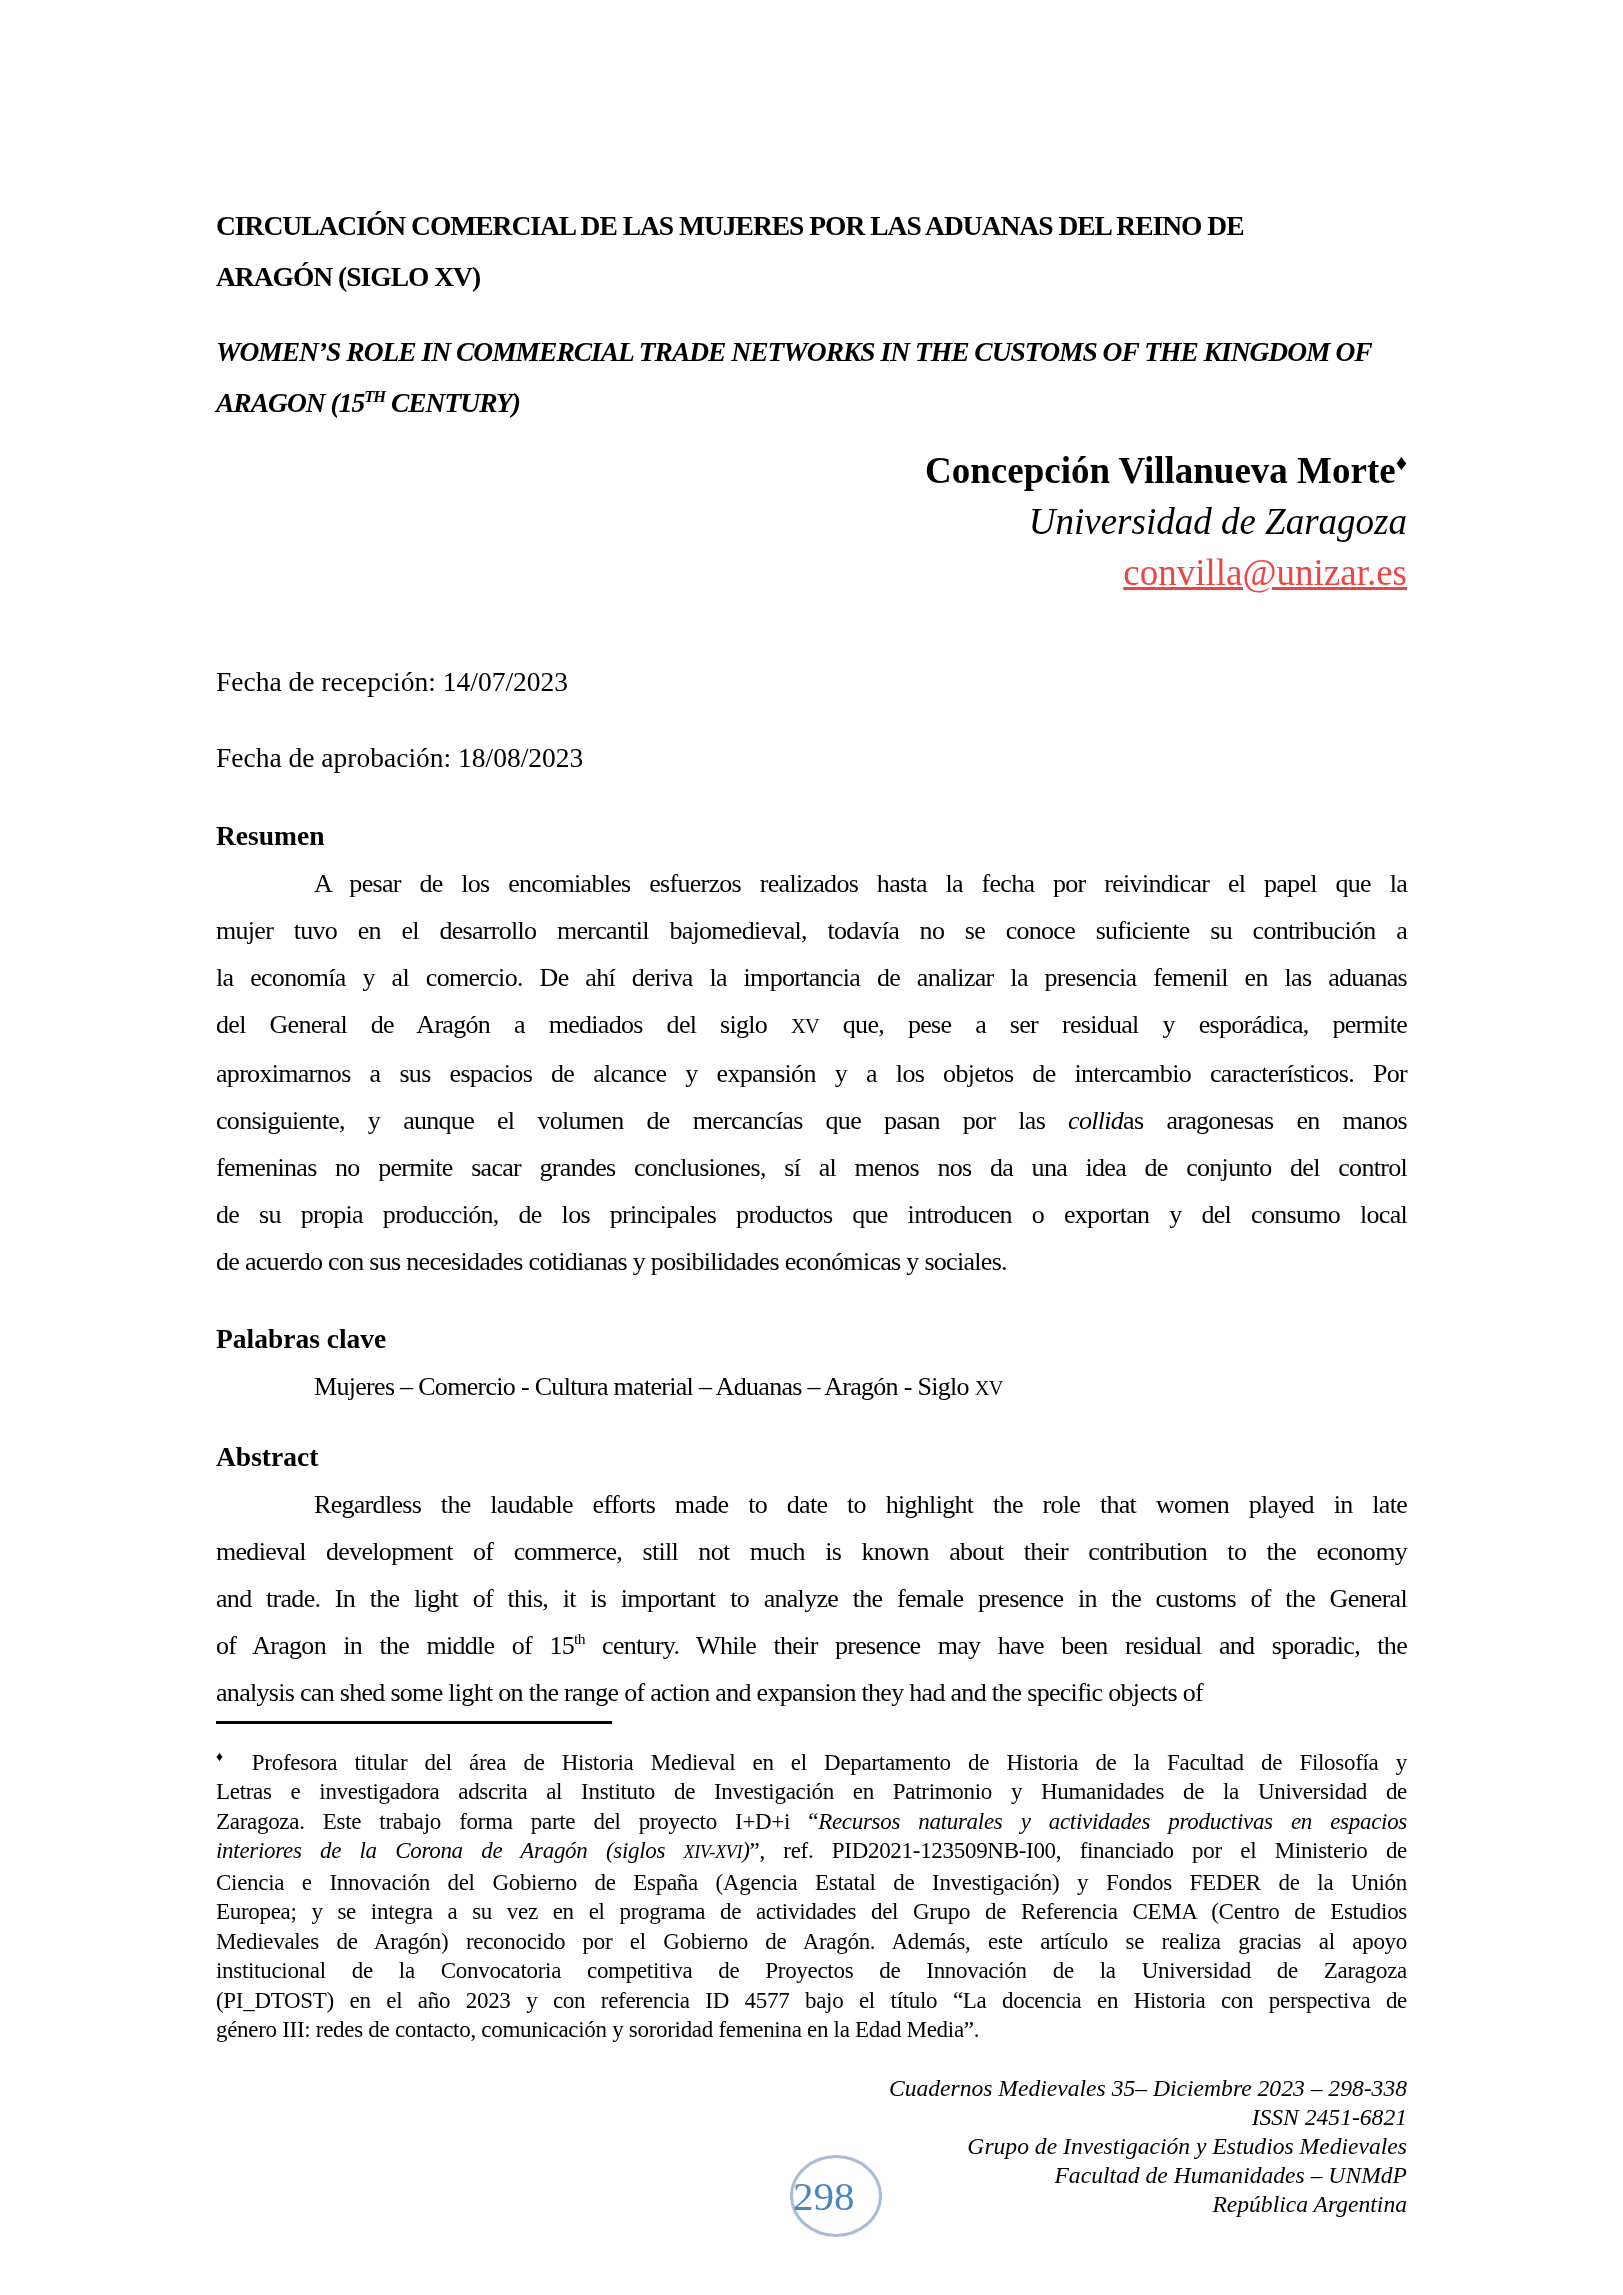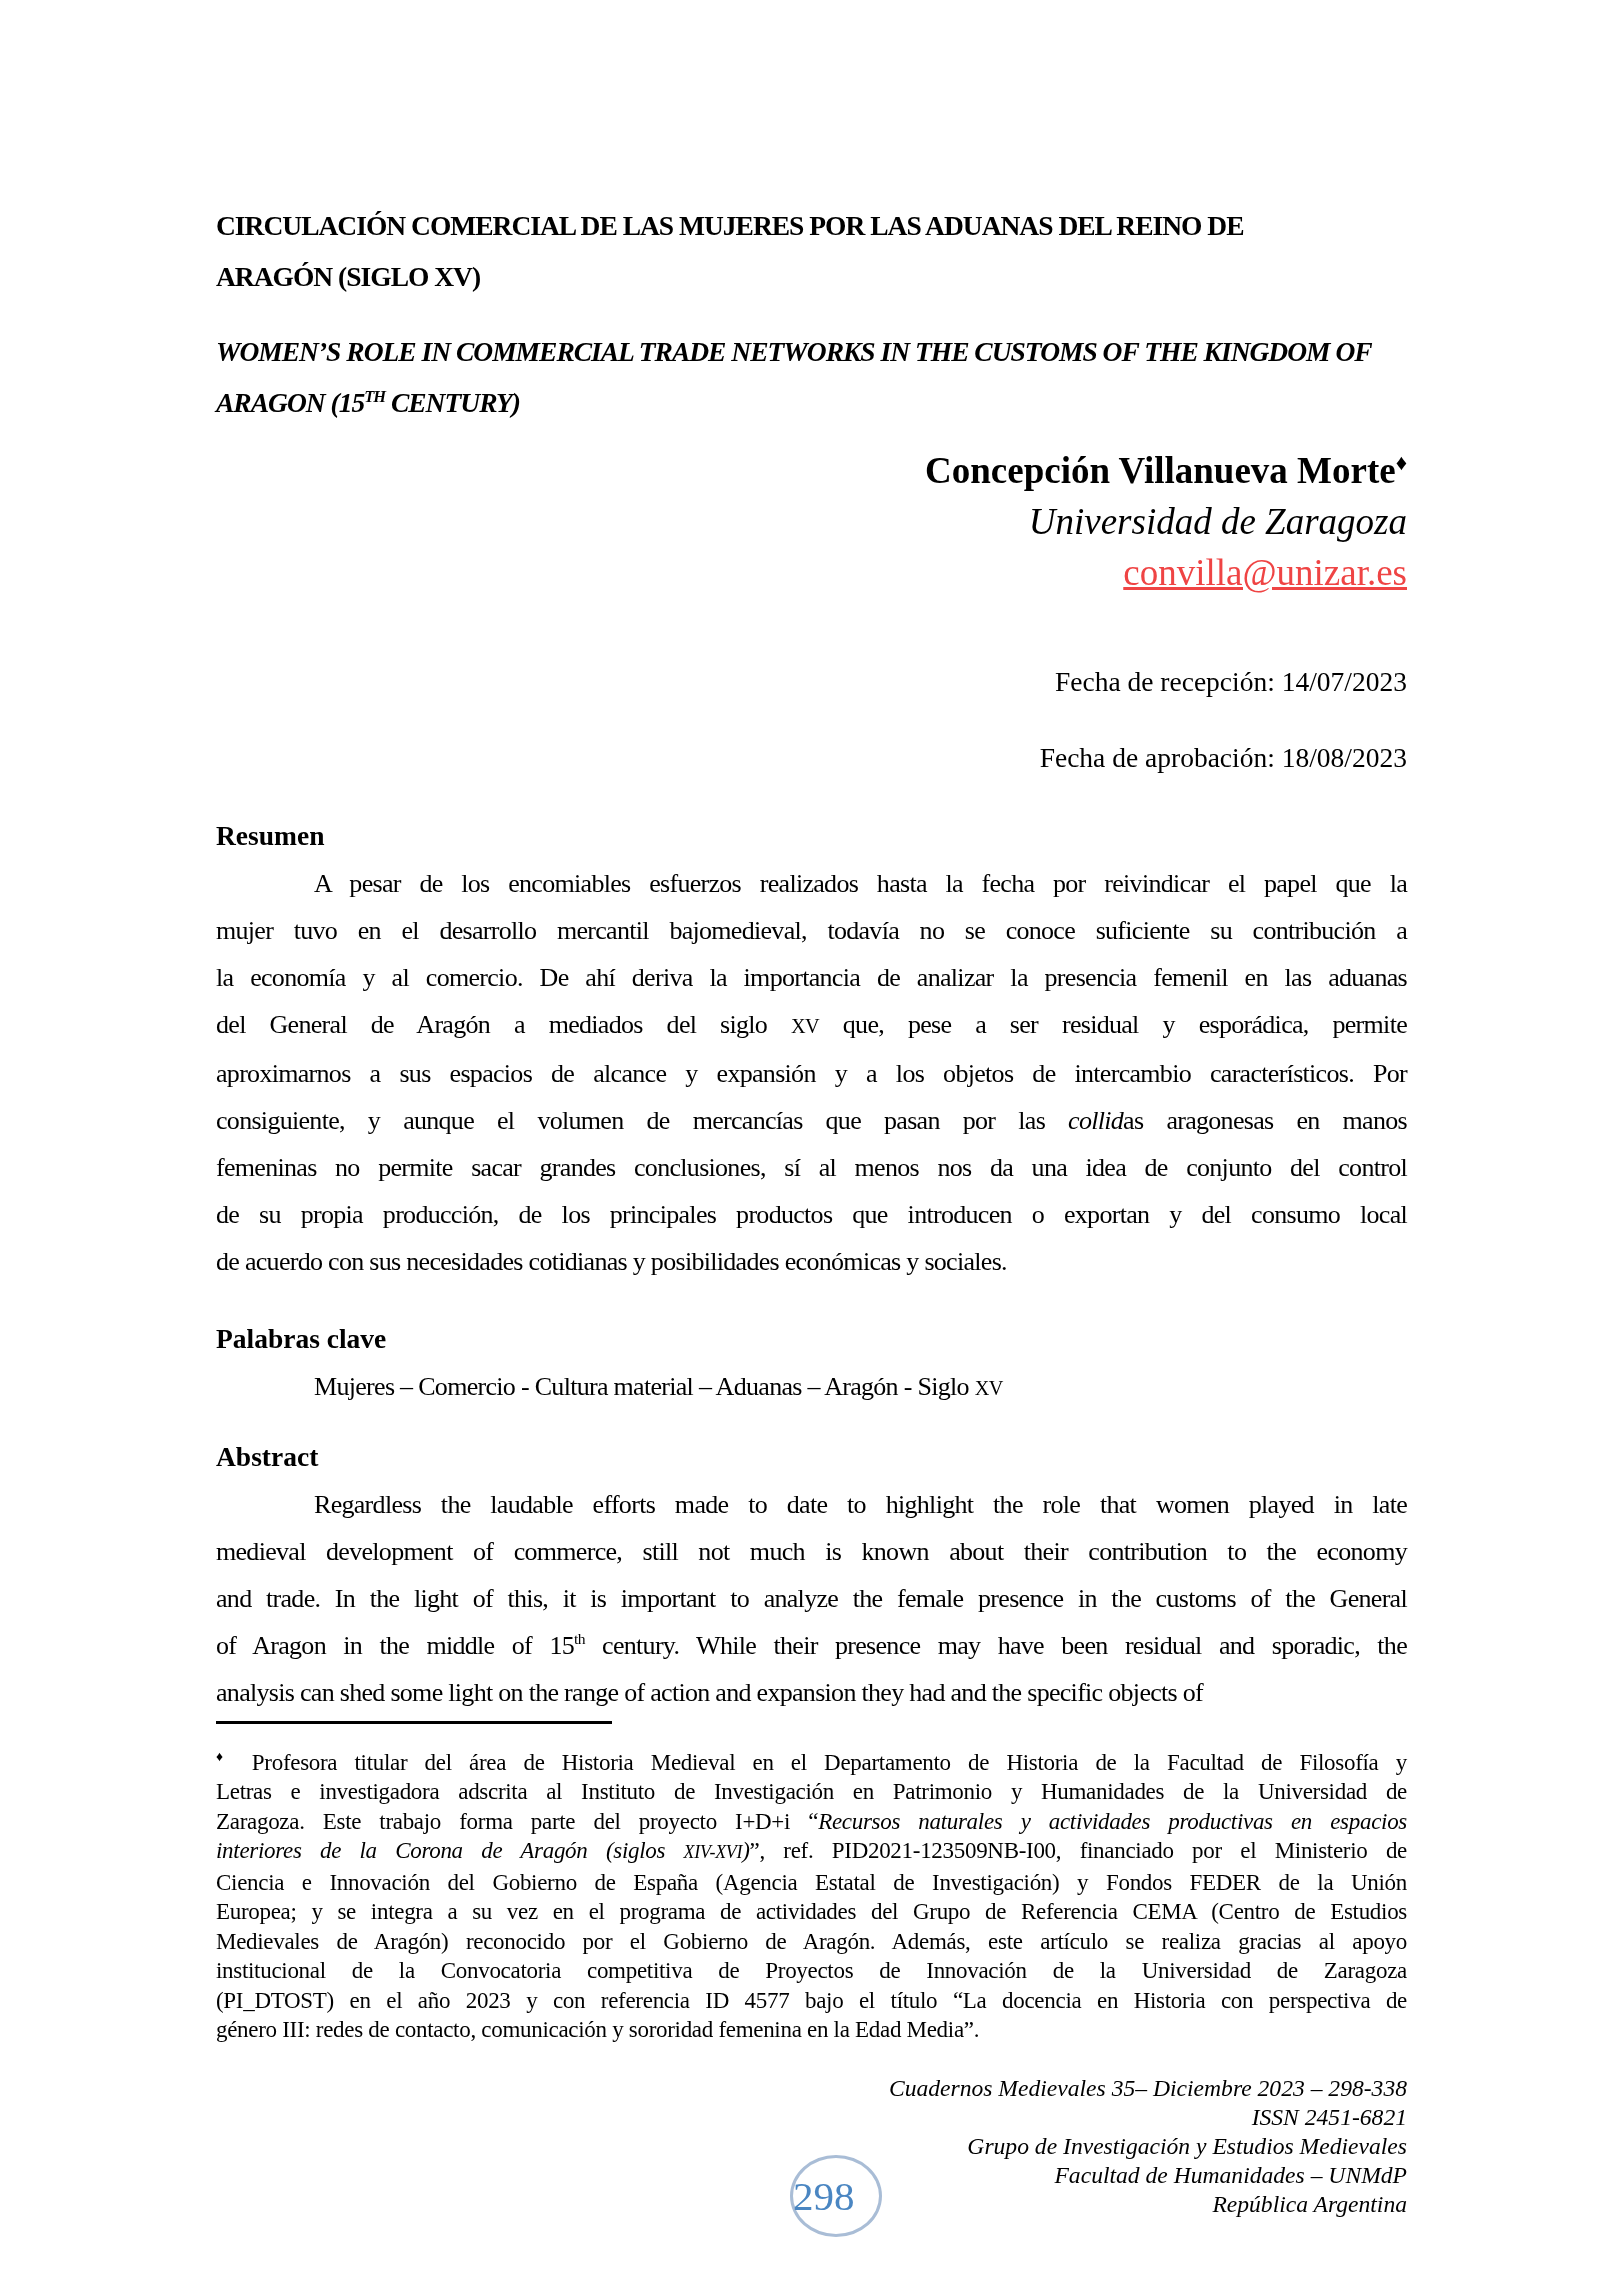--- a/index.html
+++ b/index.html
@@ -38,21 +38,21 @@
     text-align: right;
     font-size: 37px;
     line-height: 51px;
   }
   .author-name { font-weight: bold; }
   .author-affiliation { font-style: italic; }
   .email-link { color: #ef4444; text-decoration: underline; cursor: pointer; }
 
   
   .dates { margin-top: 59px; font-size: 27.5px; }
-  .date-line { line-height: 49px; text-align: right; }
+  .date-line { line-height: 49px; }
   .date-line + .date-line { margin-top: 23.6px; }
 
   
   .section-heading {
     margin: 0;
     font-size: 27.5px;
     font-weight: bold;
     line-height: 49px;
   }
   .mt-resumen  { margin-top: 29px; }

